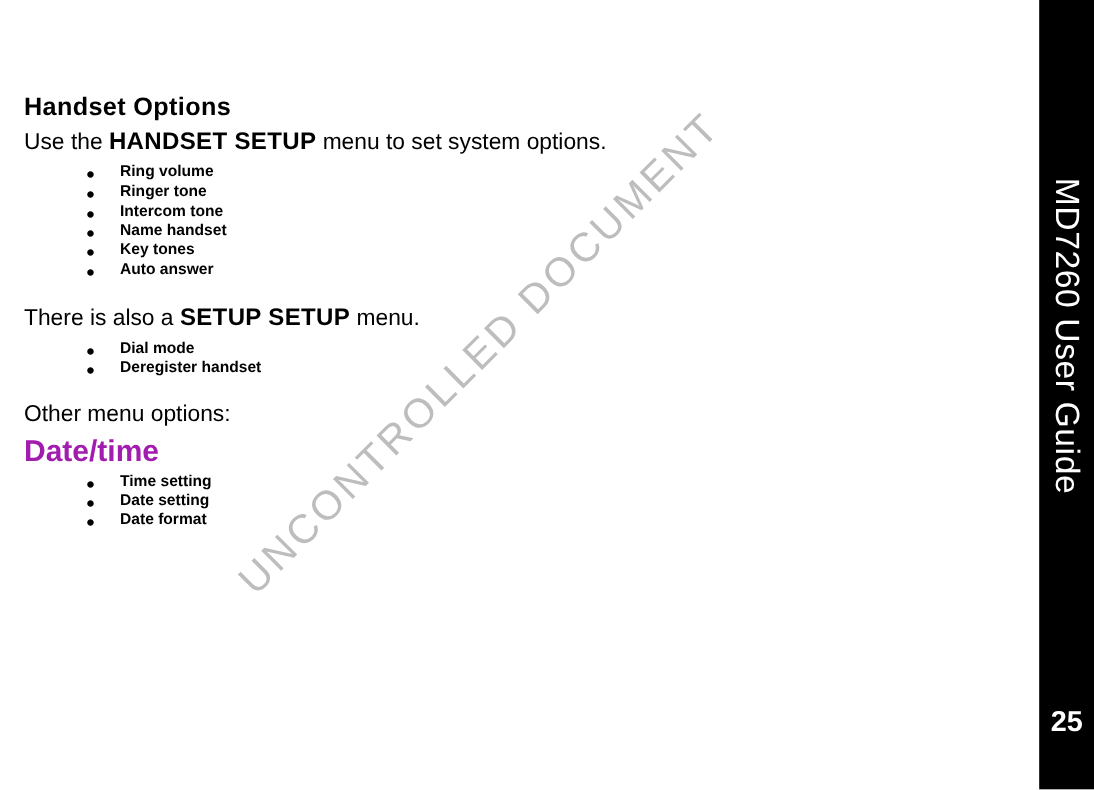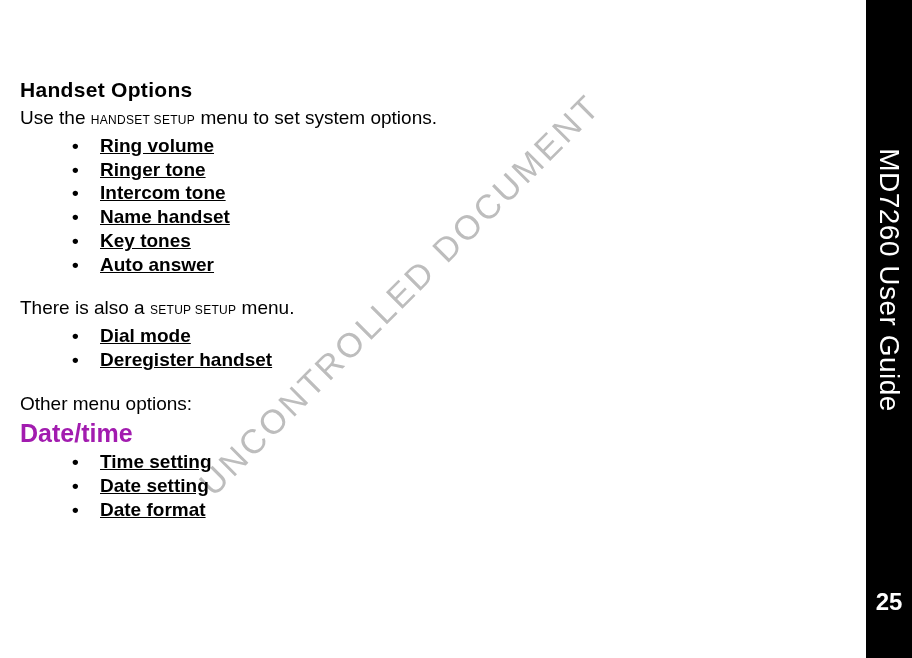--- a/index.html
+++ b/index.html
@@ -54,38 +54,37 @@
     letter-spacing: 0.3px;
   }
   .para {
     font-size: 19px;
     color: #000;
     line-height: 1.25;
     margin-bottom: 4px;
   }
   .caps {
     font-family: Arial, Helvetica, sans-serif;
-    font-weight: normal;
-    font-size: 12px;
+    font-weight: bold;
+    font-size: 20px;
     letter-spacing: 0.3px;
   }
   ul.opts {
     list-style: none;
     padding-left: 52px;
     margin-bottom: 20px;
   }
   ul.opts li {
     position: relative;
-    font-size: 19px;
+    font-size: 13px;
     font-weight: bold;
     font-family: Arial, Helvetica, sans-serif;
     color: #000;
     line-height: 1.25;
     padding-left: 28px;
-    text-decoration: underline;
   }
   ul.opts li::before {
     content: "•";
     position: absolute;
     left: 0;
     top: 0;
     font-size: 19px;
     font-weight: bold;
   }
   .subhead {

